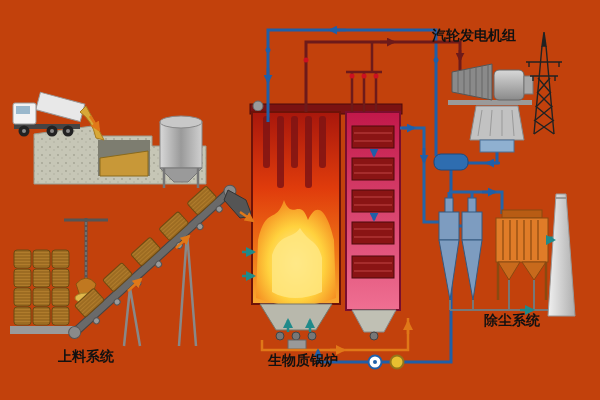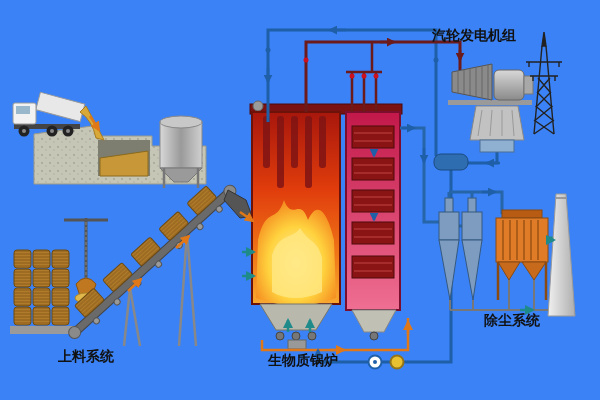--- a/index.html
+++ b/index.html
@@ -1,16 +1,16 @@
 <!DOCTYPE html>
 <html><head>
 <meta charset="utf-8">
 <style>
   html,body{margin:0;padding:0;background:#ffffff;}
-  .stage{position:relative;width:600px;height:400px;background:#3b82f6;overflow:hidden;
+  .stage{position:relative;width:600px;height:400px;background:#c2410c;overflow:hidden;
          font-family:"DejaVu Sans","Liberation Sans",sans-serif;}
   svg{display:block;}
   text.lbl{font-weight:bold;fill:#111;font-size:14px;font-family:"DejaVu Sans","Liberation Sans",sans-serif;}
 </style>
 </head>
 <body>
 
 <div class="stage">
 <svg width="600" height="400" viewBox="0 0 600 400">
   <defs>

